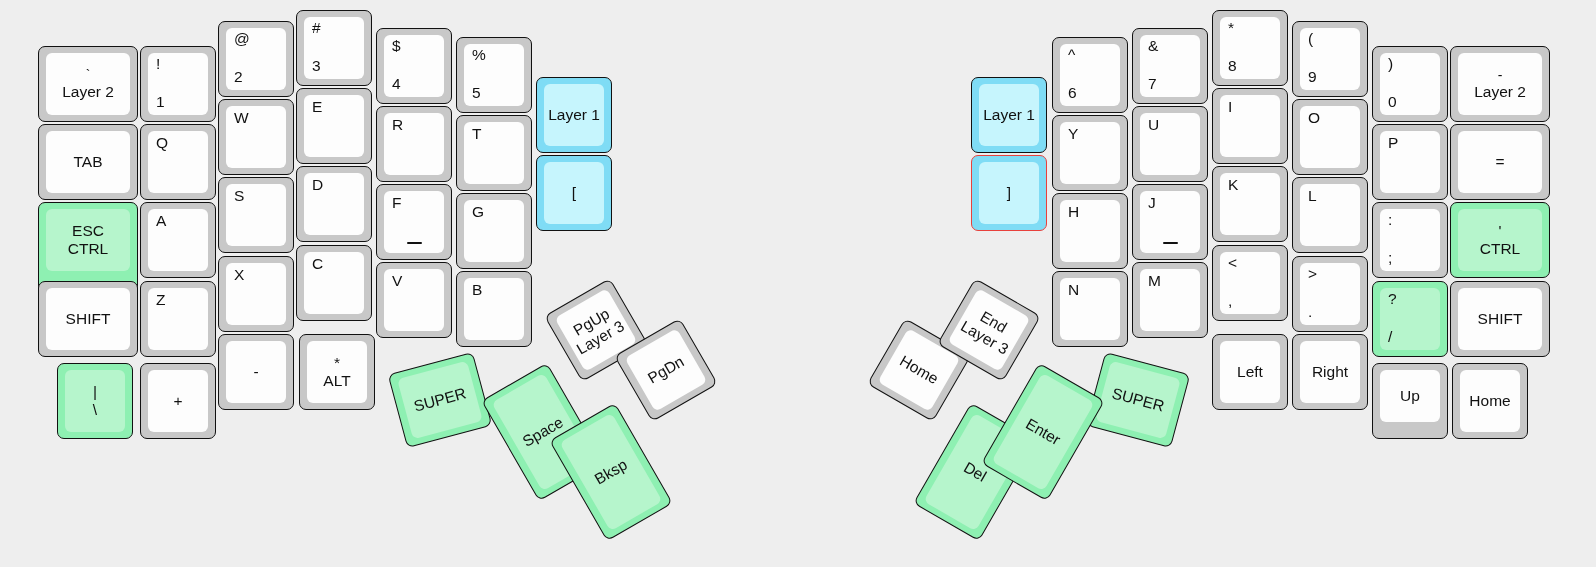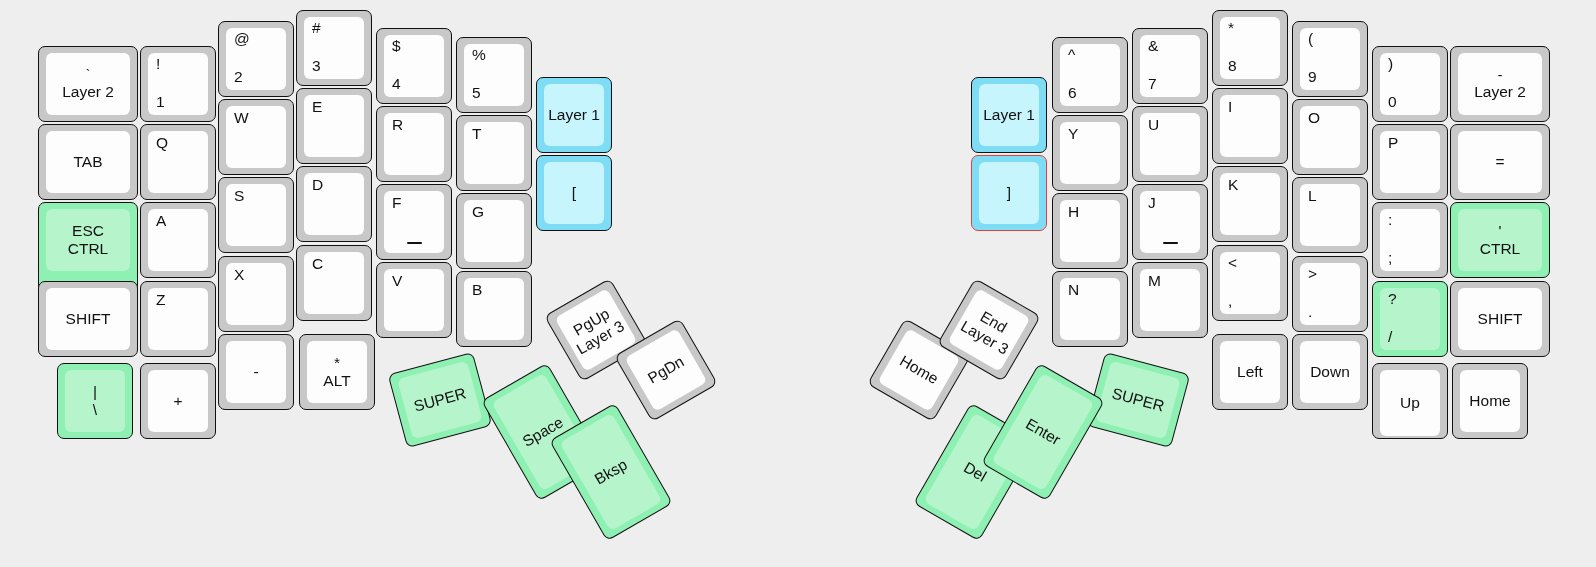--- a/index.html
+++ b/index.html
@@ -406,25 +406,25 @@
           <span class="lbl">SHIFT</span>
         </div>
       </div>
       <div class="key u1" style="left: 1212px; top: 334px; width: 76px; height: 76px;">
         <div class="face ctr" style="height: 62px;">
           <span class="lbl">Left</span>
         </div>
       </div>
       <div class="key u1" style="left: 1292px; top: 334px; width: 76px; height: 76px;">
         <div class="face ctr" style="height: 62px;">
-          <span class="lbl">Down</span>
+          <span class="lbl">Right</span>
         </div>
       </div>
       <div class="key u1" style="left: 1372px; top: 363px; width: 76px; height: 76px;">
-        <div class="face ctr" style="height: 66px;">
+        <div class="face ctr" style="height: 52px;">
           <span class="lbl">Up</span>
         </div>
       </div>
       <div class="key u1" style="left: 1452px; top: 363px; width: 76px; height: 76px;">
         <div class="face ctr" style="height: 62px;">
           <span class="lbl">Home</span>
         </div>
       </div>
       <div class="key u1 green" style="left: 1094px; top: 362px; transform: rotate(15deg); width: 88px; height: 76px;">
         <div class="face ctr" style="height: 62px;">

